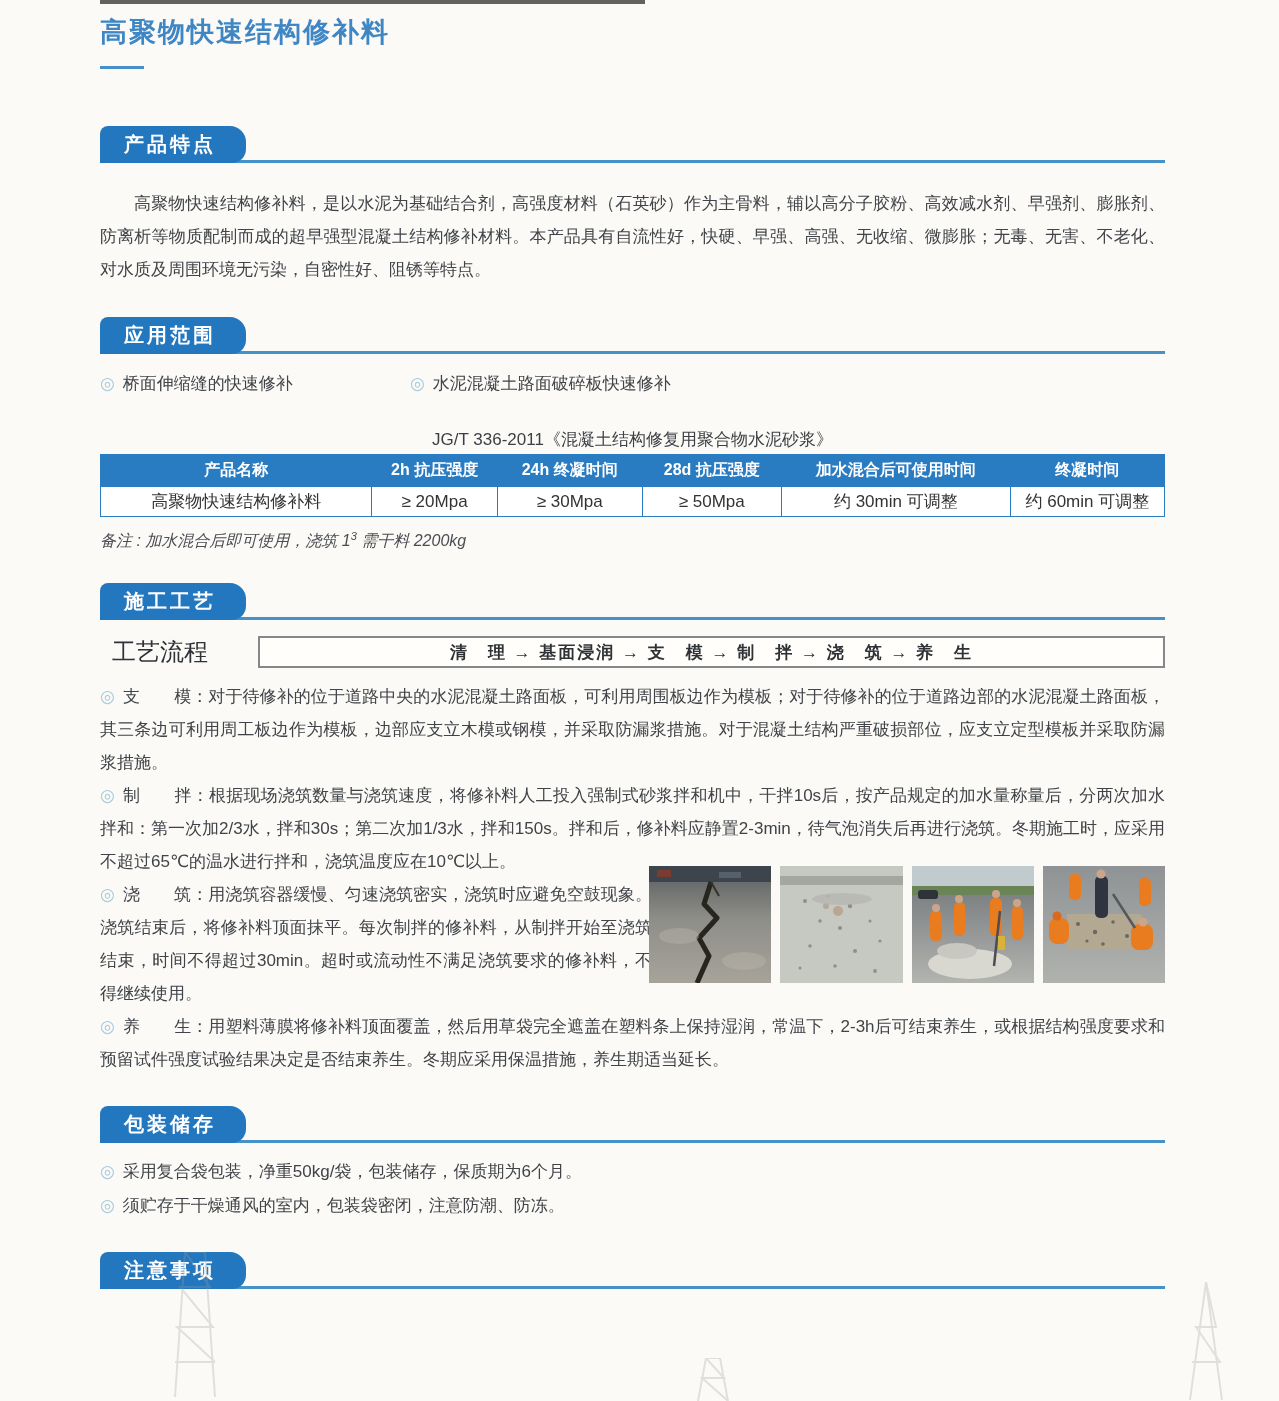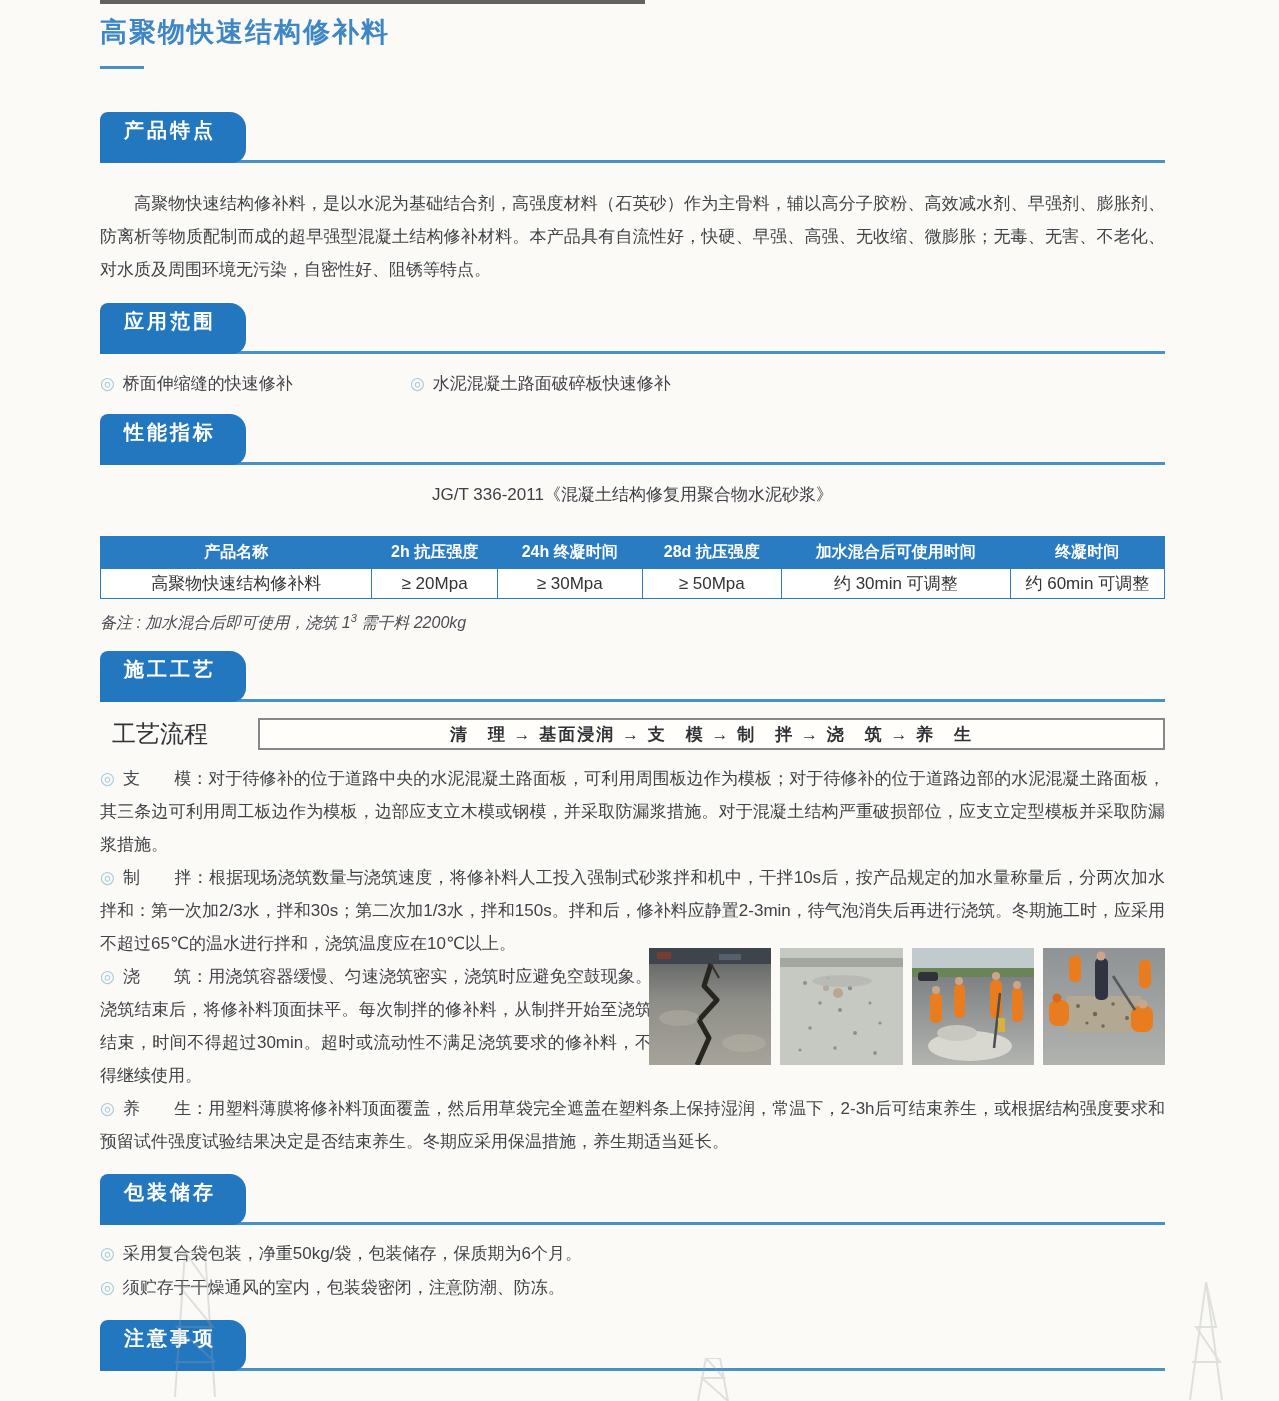--- a/index.html
+++ b/index.html
@@ -18,21 +18,21 @@
 
   h1.title { margin-top:14px; font-size:27px; font-weight:bold; color:#3e86c4; letter-spacing:2px; }
   .title-dash { width:44px; height:3px; background:#4a90c8; margin-top:16px; }
 
   .sec-head { border-bottom:3px solid #4791c9; margin-top:0; height:37px; position:relative; }
   .sec-tab {
     position:absolute; left:0; bottom:-3px;
     display:inline-block;
     background:#2377bf; color:#fff;
     font-size:20px; font-weight:bold; letter-spacing:3px;
-    padding:5px 30px 19px 24px;
+    padding:5px 30px 5px 24px;
     border-radius:8px 16px 14px 0;
   }
 
   .para { font-size:17px; line-height:33px; text-align:justify; color:#404347; }
   .indent { text-indent:2em; }
 
   .bullet { color:#a9cbdd; font-size:17px; margin-right:8px; }
   .step-title { color:#404347; }
 
   
@@ -40,21 +40,21 @@
   .sec-features .para { margin-top:24px; }
 
   
   .sec-application { margin-top:31px; }
   .app-row { display:flex; margin-top:15px; font-size:17px; line-height:30px; }
   .app-item-1 { width:310px; }
 
   
   .sec-performance { margin-top:29px; }
   .standard-line { text-align:center; font-size:17px; color:#3c3f44; margin-top:18px; }
-  table.perf { border-collapse:collapse; width:100%; margin-top:30px; }
+  table.perf { border-collapse:collapse; width:100%; margin-top:3px; }
   table.perf th {
     background:#2a7cc2; color:#fff; font-size:16px; font-weight:bold;
     border:1px solid #2a7cc2; height:32px; padding:2px 4px;
   }
   table.perf td {
     background:#fff; color:#333; font-size:17px; font-weight:500;
     border:1px solid #2a7cc2; height:30px; text-align:center; padding:2px 4px;
   }
   .c1{width:25.5%;} .c2{width:11.8%;} .c3{width:13.6%;} .c4{width:13.1%;} .c5{width:21.5%;} .c6{width:14.5%;}
   .table-note { margin-top:13px; font-size:16px; color:#4a4d52;font-style:italic; }
@@ -112,23 +112,20 @@
       <div class="sec-head">
         <span class="sec-tab">应用范围</span>
       </div>
       <div class="app-row">
         <span class="app-item-1"><span class="bullet">◎</span><span>桥面伸缩缝的快速修补</span></span>
         <span><span class="bullet">◎</span><span>水泥混凝土路面破碎板快速修补</span></span>
       </div>
     </section>
 
     <section class="sec-performance">
-      <div class="sec-head">
-        <span class="sec-tab">性能指标</span>
-      </div>
       <div class="standard-line">JG/T 336-2011《混凝土结构修复用聚合物水泥砂浆》</div>
       <table class="perf">
         <thead>
           <tr>
             <th class="c1">产品名称</th>
             <th class="c2">2h 抗压强度</th>
             <th class="c3">24h 终凝时间</th>
             <th class="c4">28d 抗压强度</th>
             <th class="c5">加水混合后可使用时间</th>
             <th class="c6">终凝时间</th>

